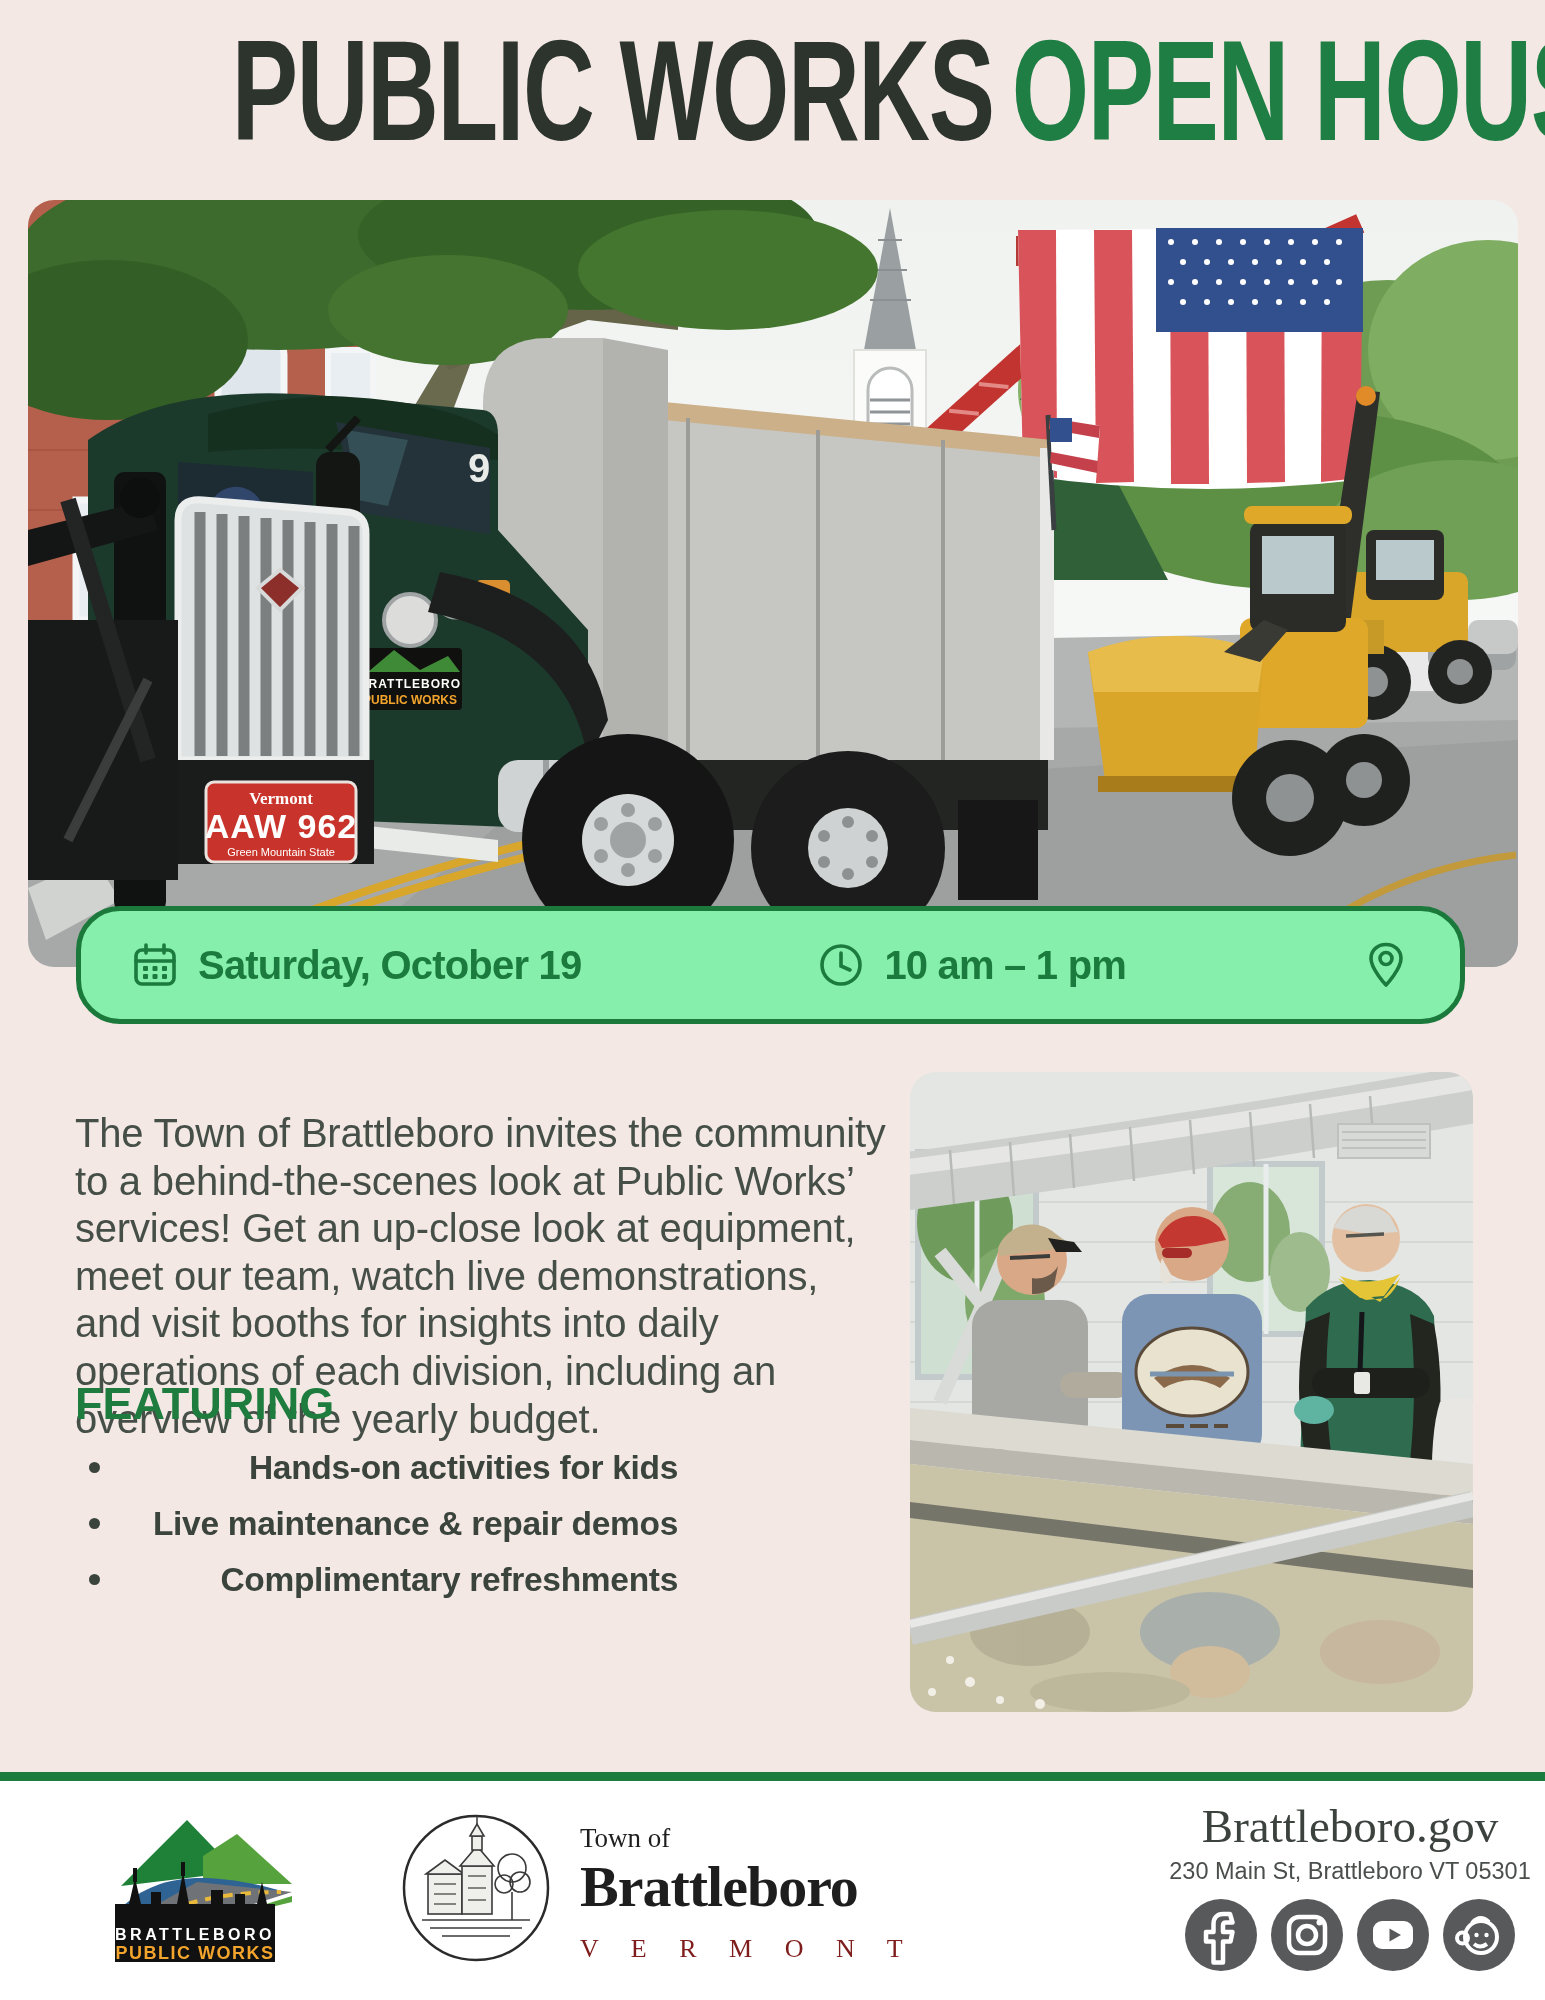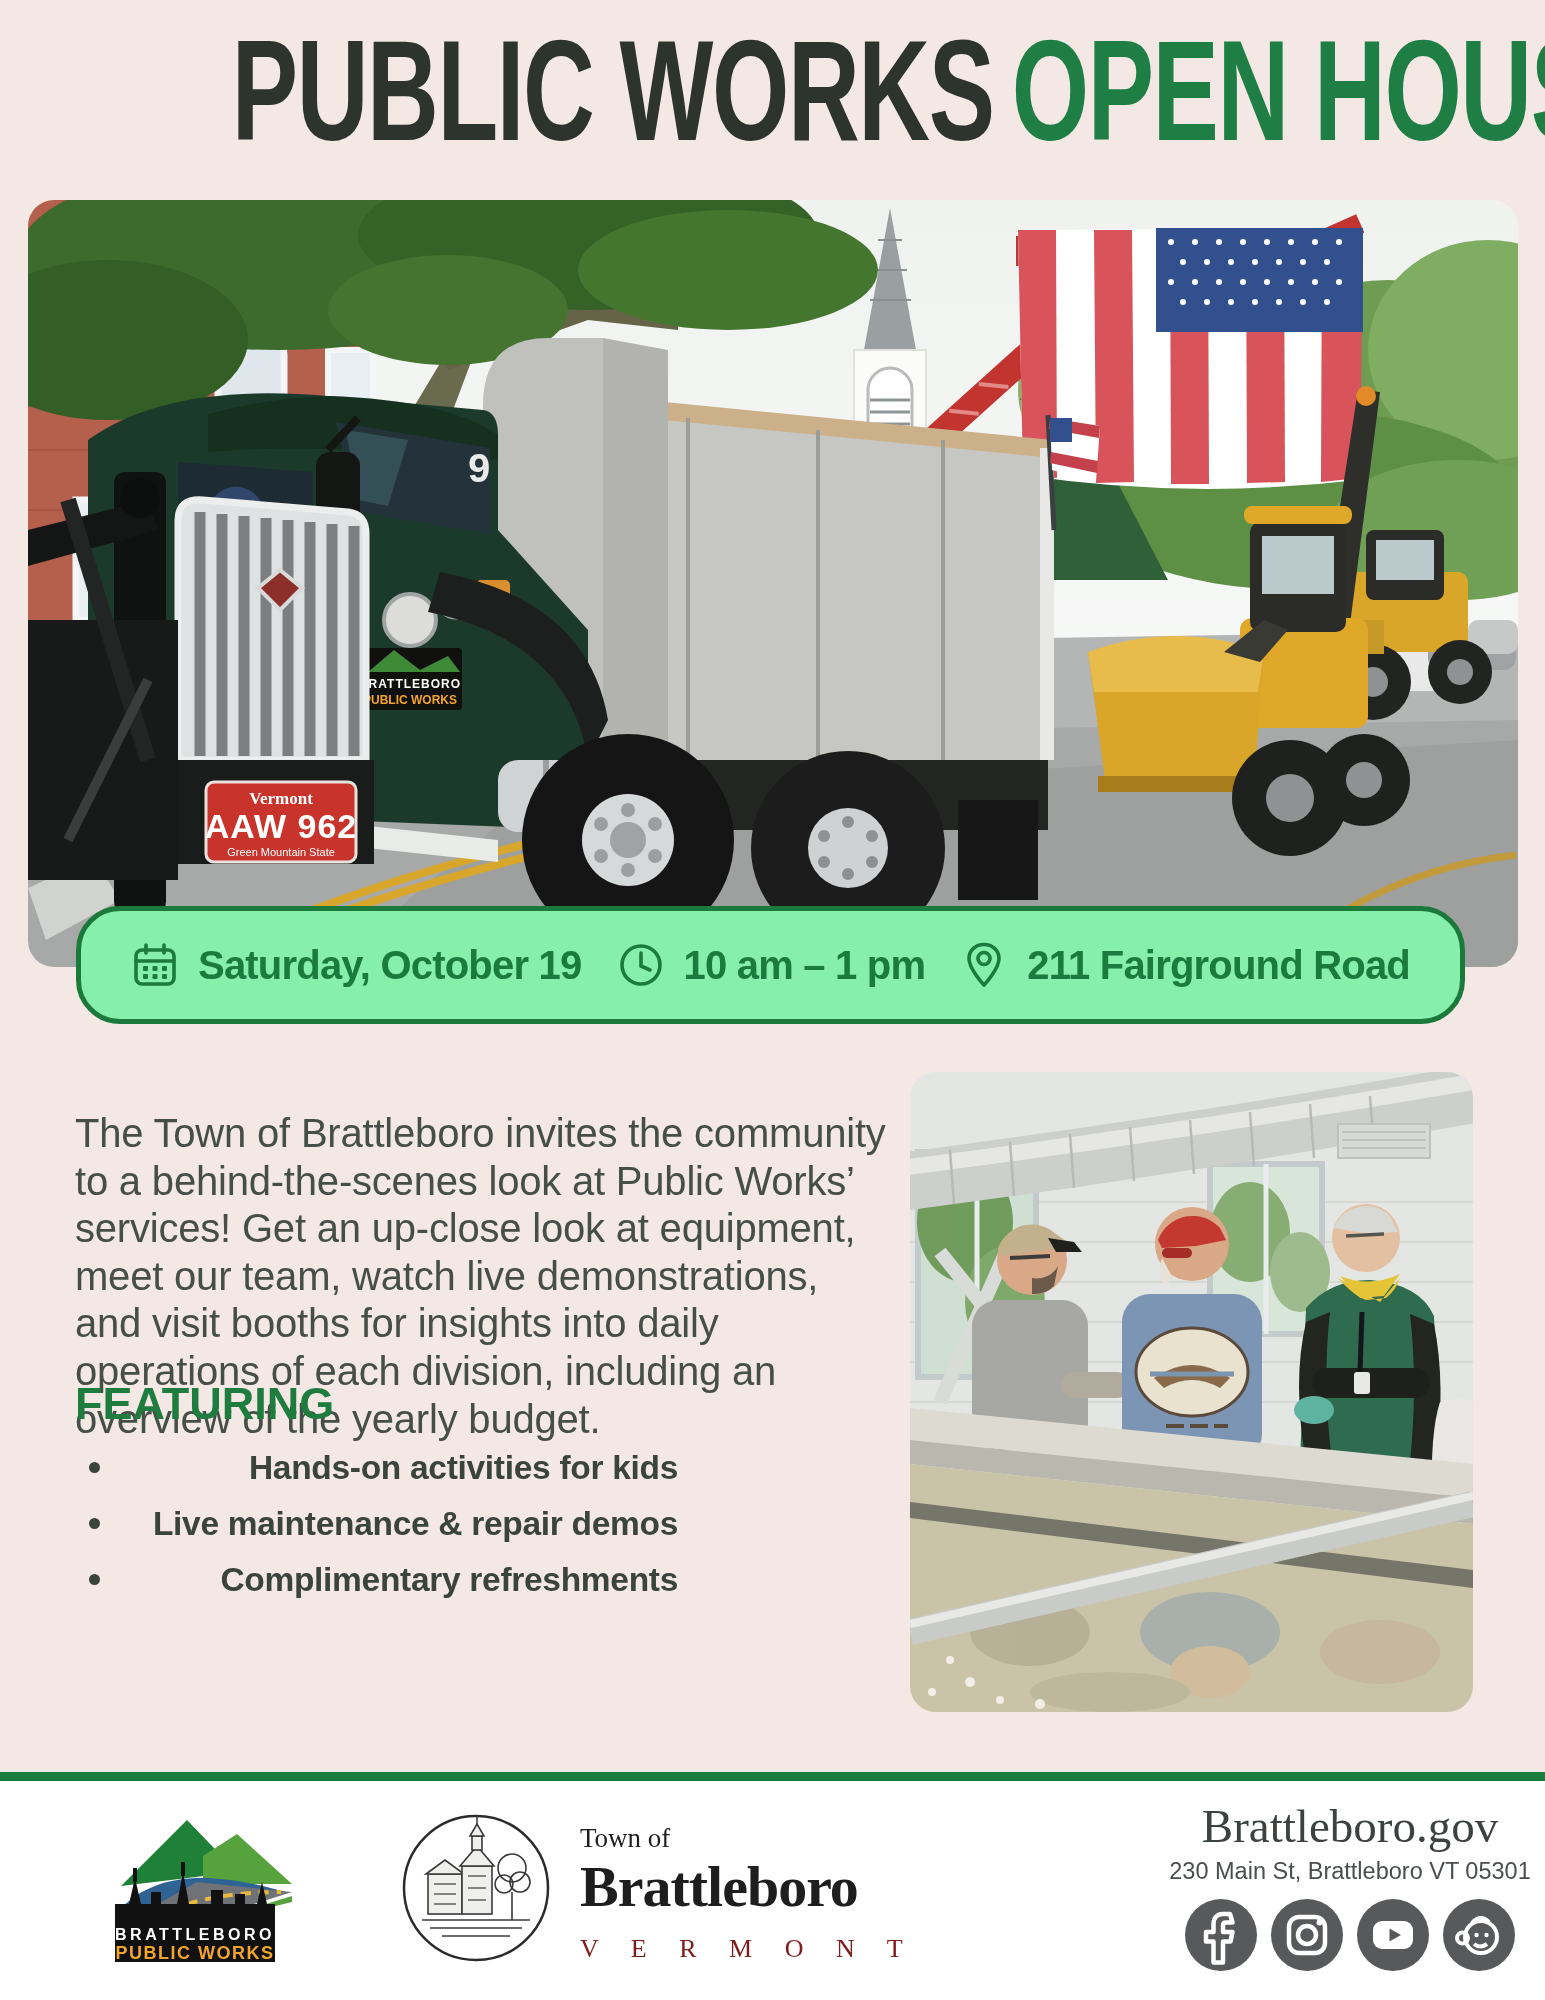--- a/index.html
+++ b/index.html
@@ -420,21 +420,20 @@
         <circle cx="24" cy="24" r="19"></circle>
         <polyline points="24,12 24,25 33,29"></polyline>
       </svg>
       <span>10 am – 1 pm</span>
     </div>
     <div class="event-item">
       <svg viewBox="0 0 48 48" fill="none" stroke="#1b7a3d" stroke-width="3.6" stroke-linecap="round" stroke-linejoin="round">
         <path d="M24 44 C24 44 9 28 9 17.5 C9 9 15.7 3.5 24 3.5 C32.3 3.5 39 9 39 17.5 C39 28 24 44 24 44 Z"></path>
         <circle cx="24" cy="17.5" r="6"></circle>
       </svg>
-      <span>211 Fairground Road</span>
     </div>
   </div>
 
   <p class="intro">The Town of Brattleboro invites the community to a behind-the-scenes look at Public Works’ services! Get an up-close look at equipment, meet our team, watch live demonstrations, and visit booths for insights into daily operations of each division, including an overview of the yearly budget.</p>
 
   <h2 class="featuring-h">FEATURING</h2>
   <ul class="feat-list">
     <li>Hands-on activities for kids</li>
     <li>Live maintenance &amp; repair demos</li>
     <li>Complimentary refreshments</li>

